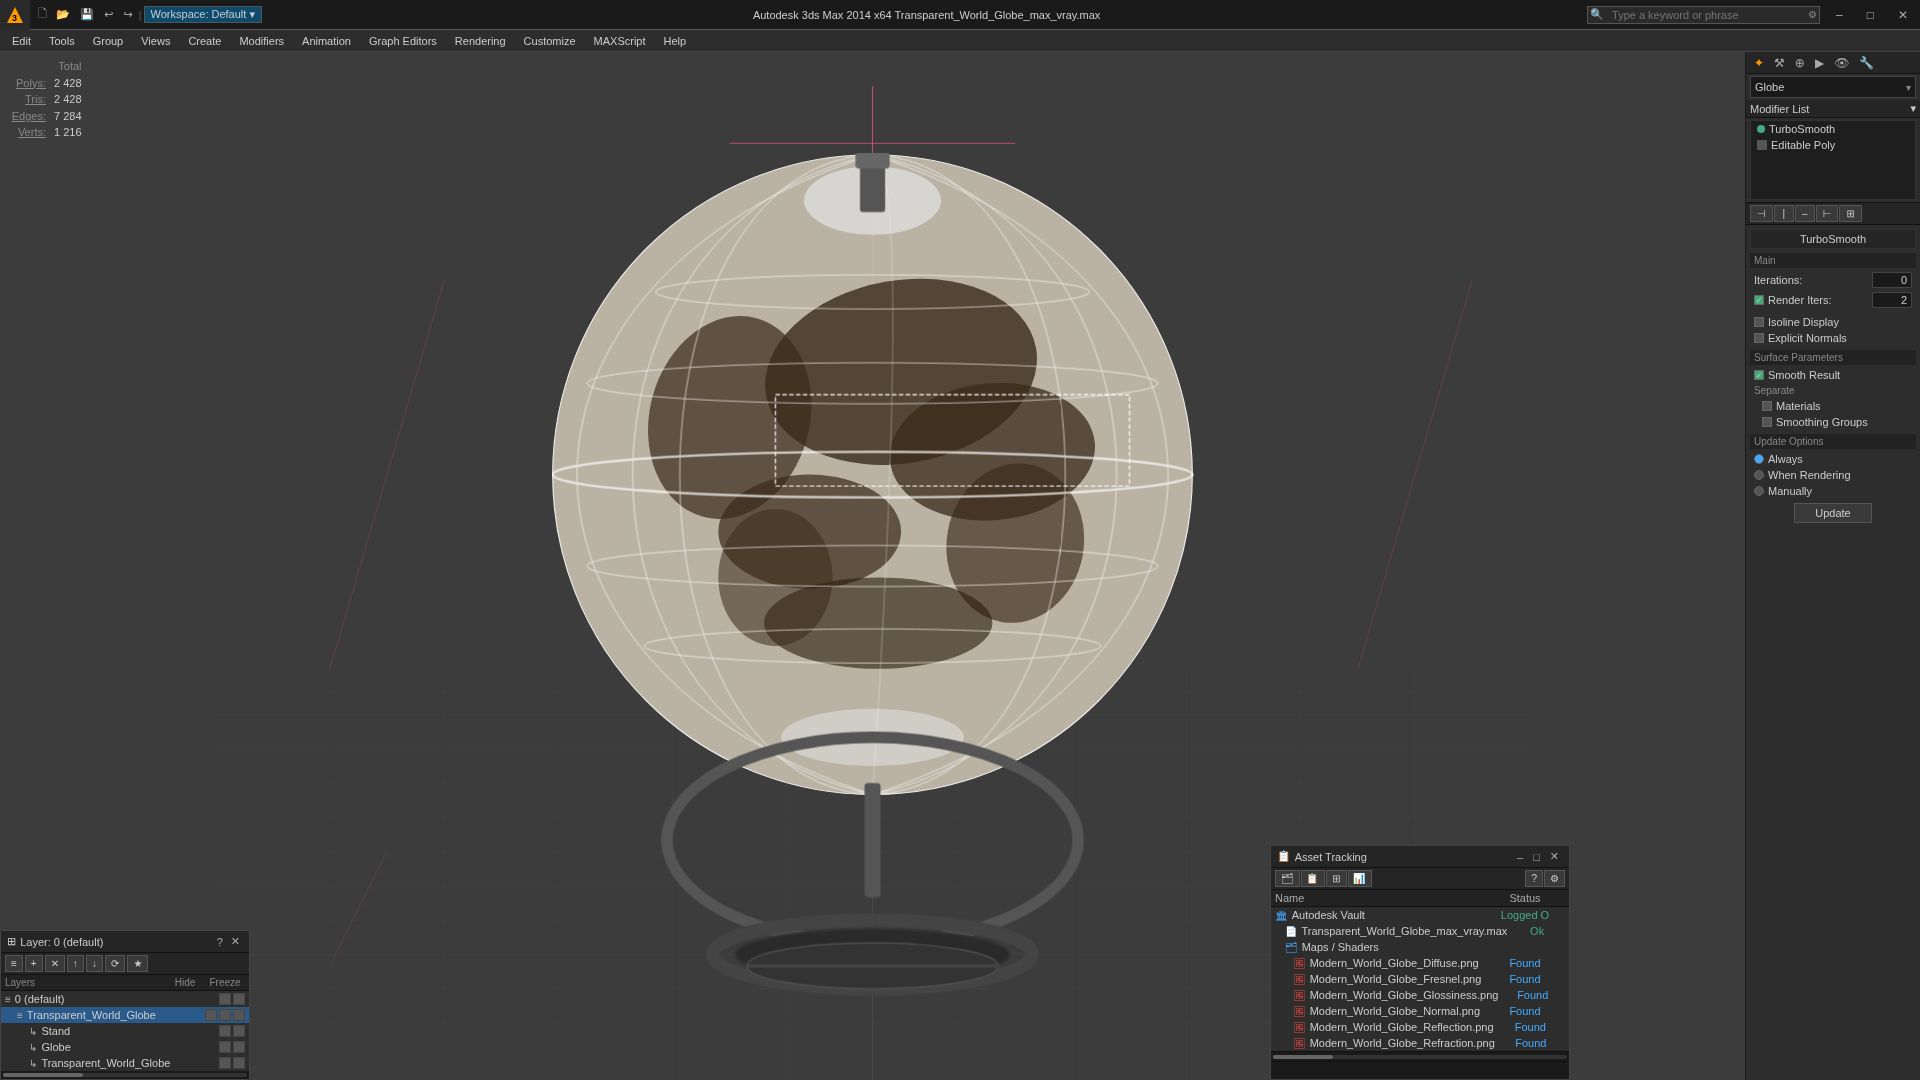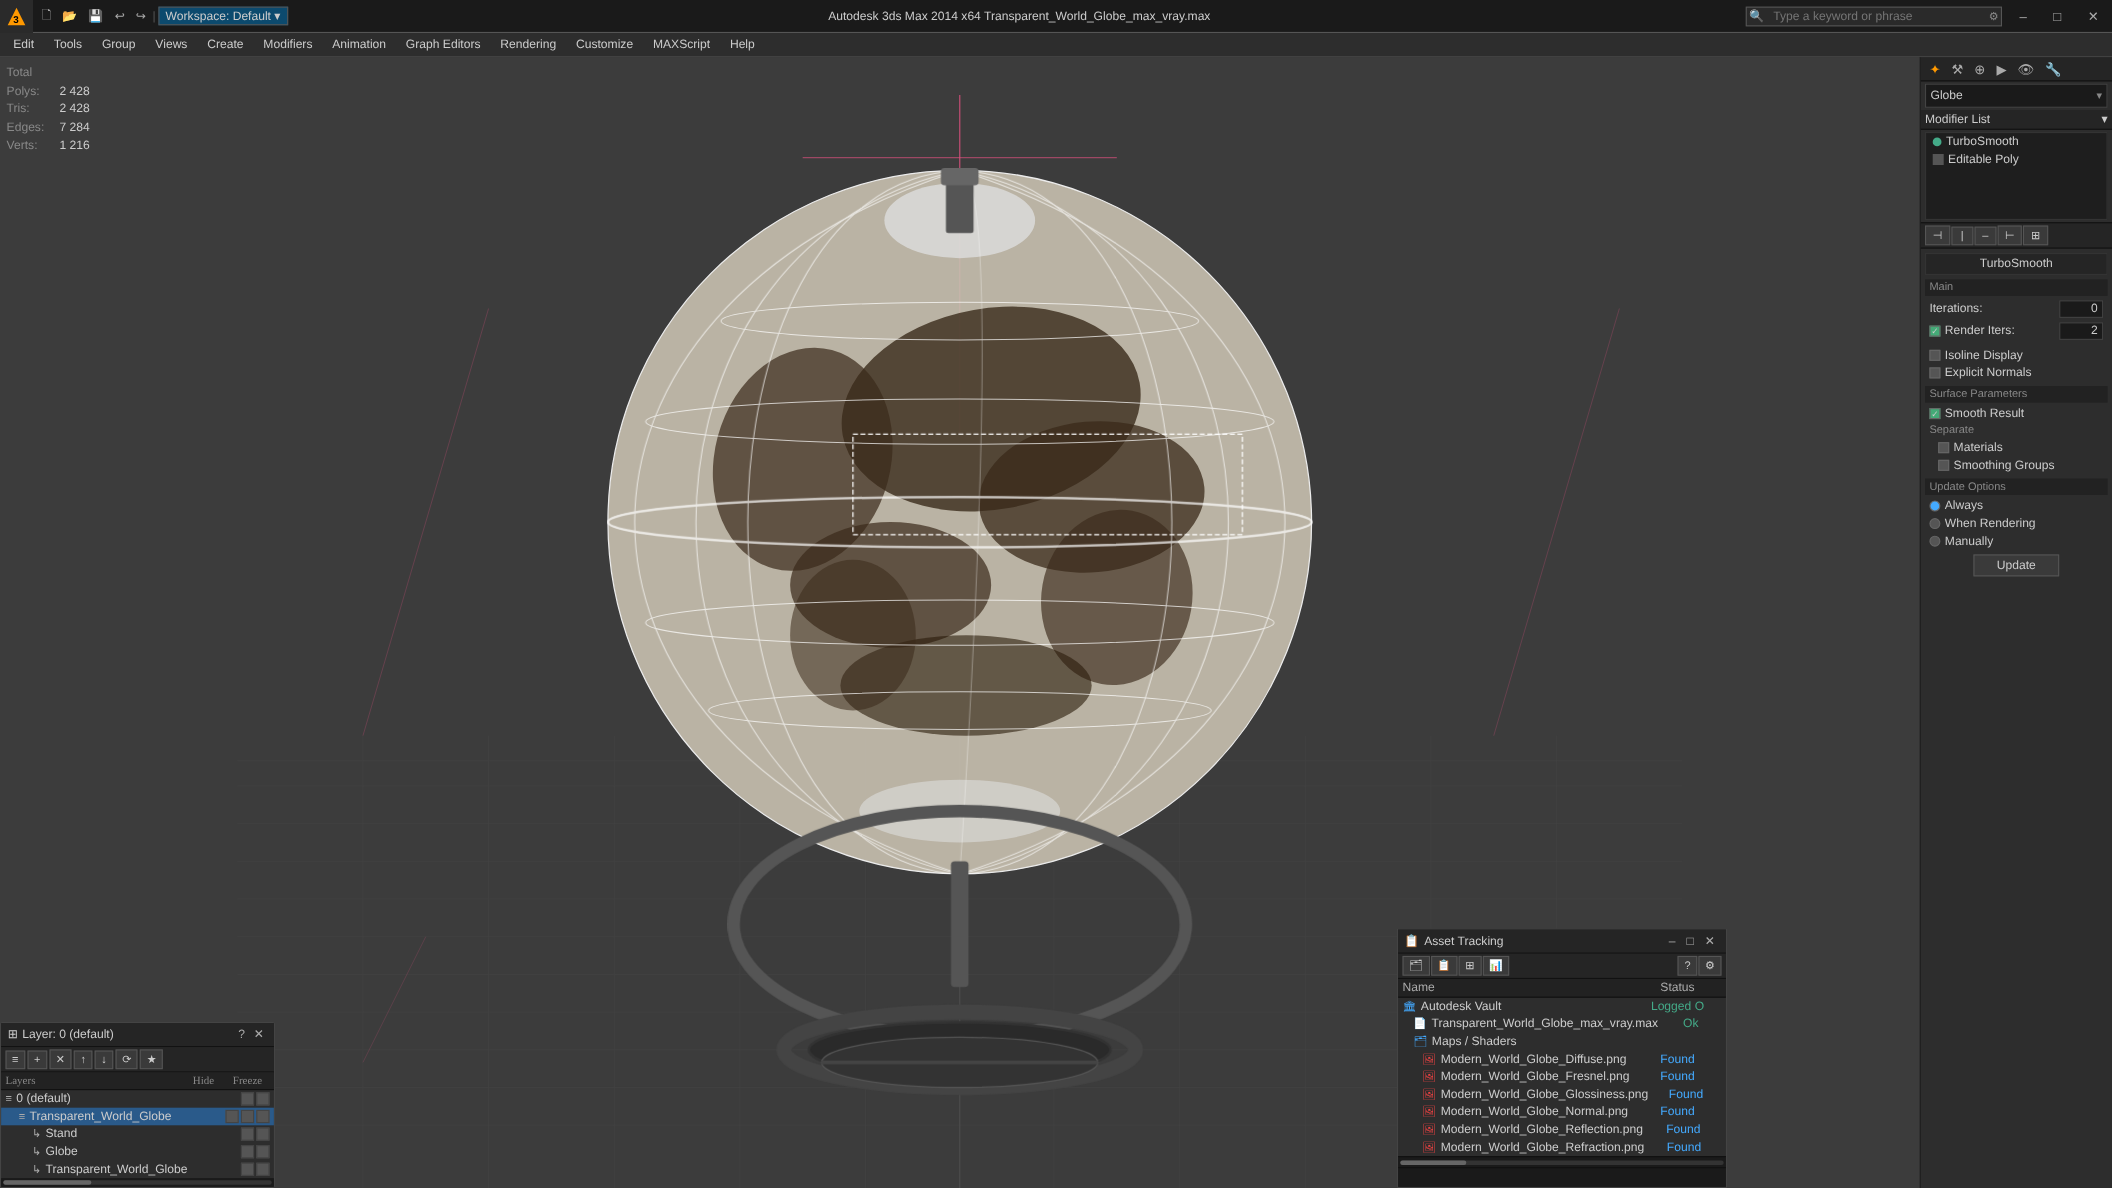--- a/index.html
+++ b/index.html
@@ -35,23 +35,24 @@
     
     #main-layout { display: flex; height: calc(1080px - 52px); }
 
     
     #viewport-area { flex: 1; background: #3c3c3c; position: relative; overflow: hidden; }
 
     
     #stats-overlay {
       position: absolute; top: 6px; left: 6px; color: #ccc; font-size: 11px;
       line-height: 1.5;
+      text-align: right;
     }
     #stats-overlay .stat-row { display: flex; gap: 8px; }
-    #stats-overlay .stat-label { color: #888; min-width: 40px; }
+    #stats-overlay .stat-label { color: #888; min-width: 40px; text-decoration: underline; }
 
     
     #globe-scene {
       position: absolute; top: 0; left: 0; width: 100%; height: 100%;
       display: flex; align-items: center; justify-content: center;
     }
 
     
     #right-panel {
       width: 175px; background: #2d2d2d; border-left: 1px solid #1a1a1a;
@@ -122,21 +123,21 @@
     #layers-panel .panel-title { color: #ccc; font-size: 11px; display: flex; align-items: center; gap: 4px; }
     #layers-panel .panel-controls { display: flex; align-items: center; gap: 2px; }
     #layers-panel .panel-ctrl-btn { background: none; border: none; color: #aaa; cursor: pointer; font-size: 11px; padding: 1px 3px; }
     .layers-toolbar {
       display: flex; align-items: center; gap: 2px; padding: 2px 4px;
       background: #252525; border-bottom: 1px solid #111;
     }
     .layer-tool { background: #3a3a3a; border: 1px solid #555; color: #ccc; padding: 2px 5px; cursor: pointer; font-size: 10px; }
     .layers-header {
       display: flex; align-items: center; padding: 2px 4px; background: #222;
-      border-bottom: 1px solid #111; font-size: 10px; color: #888; font-family: Liberation Serif, serif;
+      border-bottom: 1px solid #111; font-size: 10px; color: #888;
     }
     .layers-header .layer-name-col { flex: 1; }
     .layers-header .layer-col { width: 40px; text-align: center; }
     .layer-item {
       display: flex; align-items: center; padding: 2px 4px; font-size: 11px;
       color: #ccc; cursor: pointer; gap: 2px;
     }
     .layer-item.selected { background: #2a5a8a; }
     .layer-item .layer-icon { color: #aaa; font-size: 10px; margin-right: 2px; }
     .layer-item .layer-name { flex: 1; }

